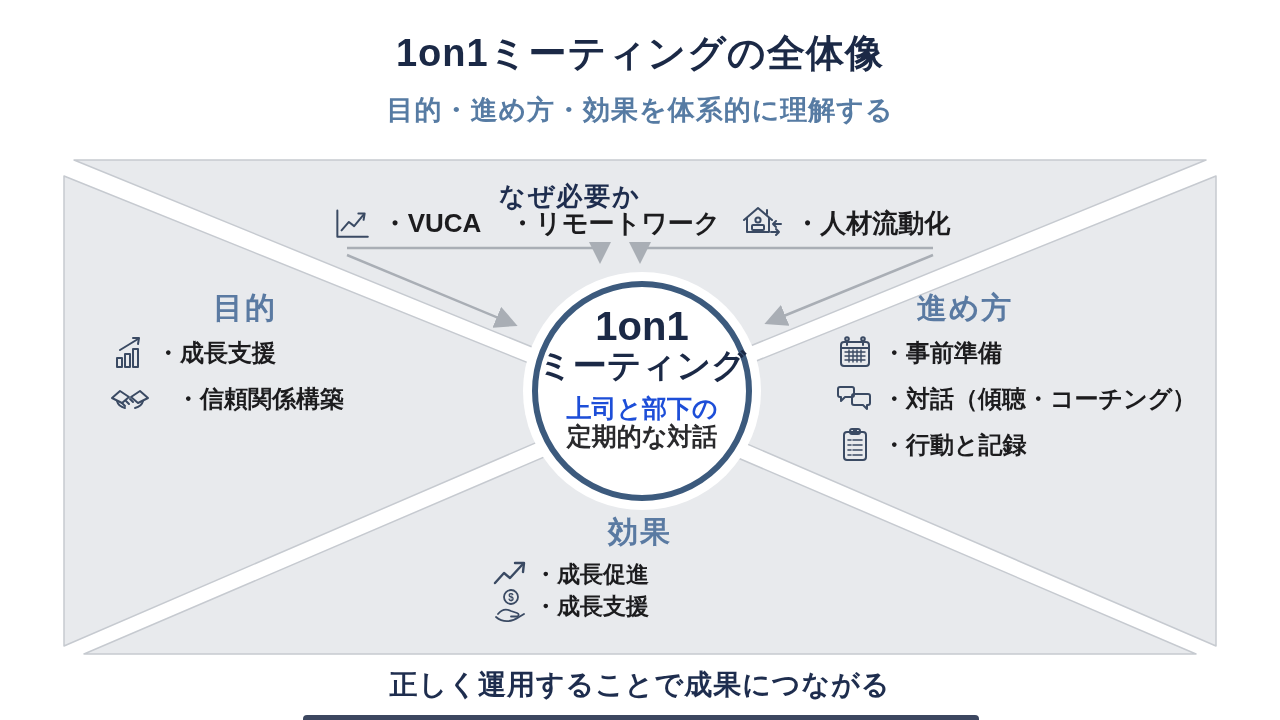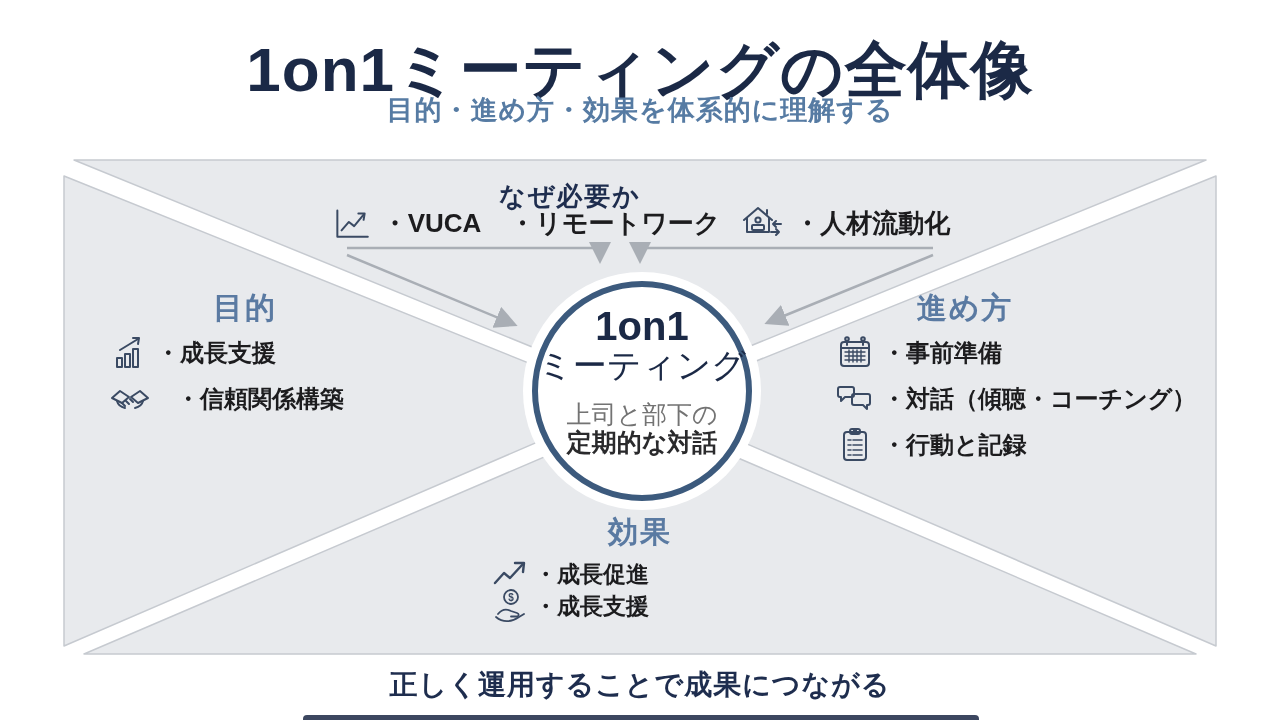--- a/index.html
+++ b/index.html
@@ -6,21 +6,21 @@
   body{
     width:1280px;height:720px;position:relative;overflow:hidden;
     background:#ffffff;
     font-family:"Liberation Sans","DejaVu Sans",sans-serif;
     -webkit-font-smoothing:antialiased;
   }
   .abs{position:absolute;}
   
   .title{
     top:28px;left:0;width:1280px;text-align:center;
-    font-size:62px;font-weight:800;color:#1b2946;letter-spacing:1px;
+    font-size:38px;font-weight:800;color:#1b2946;letter-spacing:1px;
   }
   .subtitle{
     top:92px;left:0;width:1280px;text-align:center;
     font-size:27px;font-weight:700;color:#567ba3;letter-spacing:1px;
   }
   
   #bg{top:0;left:0;}
   
   .steel-head{font-size:30px;font-weight:800;color:#5a7aa2;text-align:center;letter-spacing:2px;}
   .navy-head{font-size:26px;font-weight:800;color:#1e2d4e;text-align:center;letter-spacing:2px;}
@@ -30,22 +30,22 @@
   .itm{font-weight:700;color:#1c1c1e;white-space:nowrap;}
   .side .itm{font-size:24px;}
   .fx .itm{font-size:23px;}
   .top-row{display:flex;align-items:center;justify-content:center;gap:10px;}
   .top-row .itm{font-size:26px;}
   
   .circle-text{
     top:306px;left:512px;width:260px;text-align:center;
   }
   .c1{font-size:40px;font-weight:800;color:#1b2946;line-height:1.0;}
-  .c2{font-size:34px;font-weight:400;color:#1b2946;line-height:1.15;}
-  .c3{font-size:25px;font-weight:400;color:#737373;line-height:1.12;margin-top:15px;}
+  .c2{font-size:34px;font-weight:700;color:#1b2946;line-height:1.15;}
+  .c3{font-size:25px;font-weight:700;color:#1d4ed8;line-height:1.12;margin-top:9px;}
   .c4{font-size:25px;font-weight:700;color:#2a2a2c;line-height:1.12;}
   
   .footer{
     top:666px;left:0;width:1280px;text-align:center;
     font-size:28px;font-weight:700;color:#1e2d4e;letter-spacing:1px;
   }
   .bottom-bar{
     left:303px;bottom:0;width:676px;height:5px;
     background:#27334f;opacity:.9;border-radius:4px 4px 0 0;
   }

